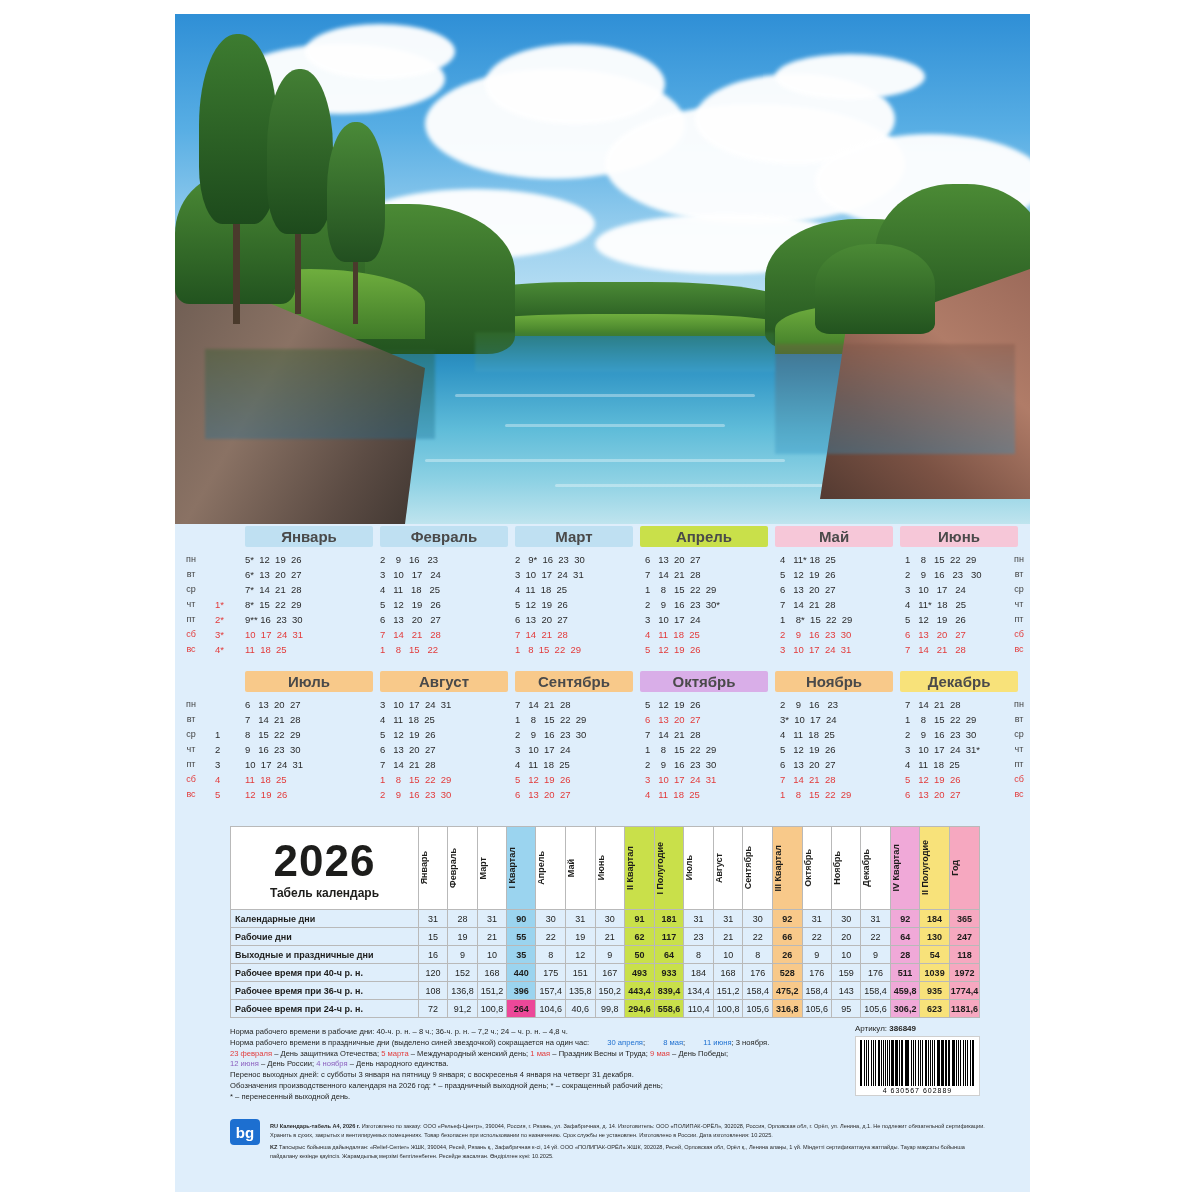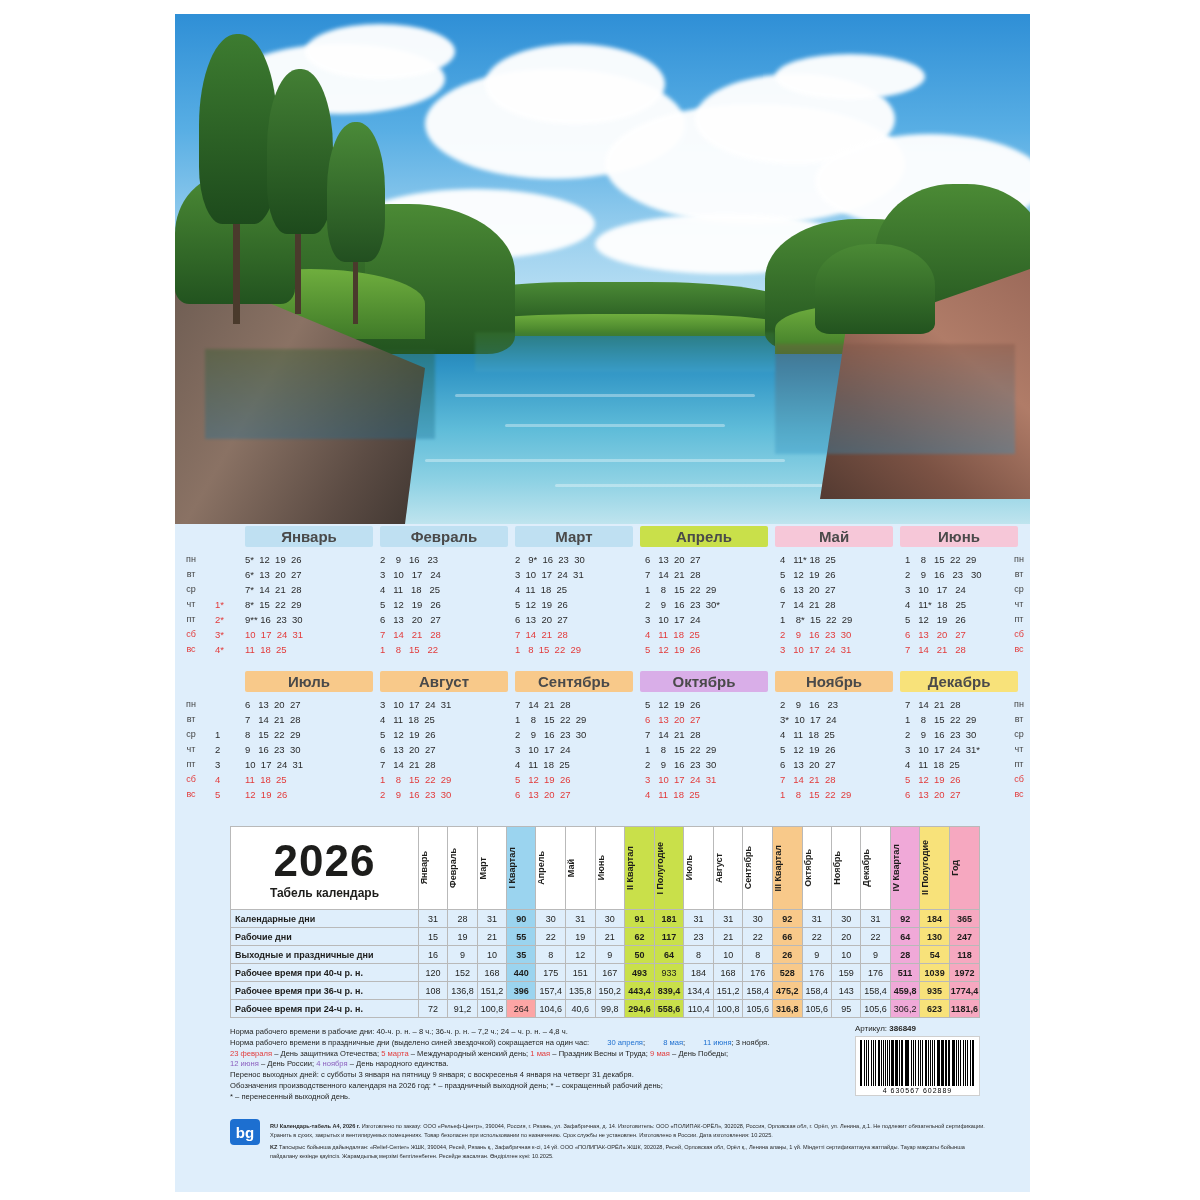--- a/index.html
+++ b/index.html
@@ -433,21 +433,21 @@
           <tr>
             <td class="rowname" style="height: 17px;">Рабочее время при 40-ч р. н.</td>
             <td class="num">120</td>
             <td class="num">152</td>
             <td class="num">168</td>
             <td class="num" style="background: rgb(155, 212, 239); font-weight: bold;">440</td>
             <td class="num">175</td>
             <td class="num">151</td>
             <td class="num">167</td>
             <td class="num" style="background: rgb(201, 224, 74); font-weight: bold;">493</td>
-            <td class="num" style="background: rgb(201, 224, 74); font-weight: normal;">933</td>
+            <td class="num" style="background: rgb(201, 224, 74); font-weight: bold;">933</td>
             <td class="num">184</td>
             <td class="num">168</td>
             <td class="num">176</td>
             <td class="num" style="background: rgb(248, 201, 138); font-weight: bold;">528</td>
             <td class="num">176</td>
             <td class="num">159</td>
             <td class="num">176</td>
             <td class="num" style="background: rgb(240, 169, 216); font-weight: bold;">511</td>
             <td class="num" style="background: rgb(248, 226, 122); font-weight: bold;">1039</td>
             <td class="num" style="background: rgb(246, 168, 192); font-weight: bold;">1972</td>
@@ -472,34 +472,34 @@
             <td class="num">158,4</td>
             <td class="num" style="background: rgb(240, 169, 216); font-weight: bold;">459,8</td>
             <td class="num" style="background: rgb(248, 226, 122); font-weight: bold;">935</td>
             <td class="num" style="background: rgb(246, 168, 192); font-weight: bold;">1774,4</td>
           </tr>
           <tr>
             <td class="rowname" style="height: 17px;">Рабочее время при 24-ч р. н.</td>
             <td class="num">72</td>
             <td class="num">91,2</td>
             <td class="num">100,8</td>
-            <td class="num" style="background: #fca5a5; font-weight: normal;">264</td>
+            <td class="num" style="background: #ec4899; font-weight: bold;">264</td>
             <td class="num">104,6</td>
             <td class="num">40,6</td>
             <td class="num">99,8</td>
             <td class="num" style="background: rgb(201, 224, 74); font-weight: bold;">294,6</td>
             <td class="num" style="background: rgb(201, 224, 74); font-weight: bold;">558,6</td>
             <td class="num">110,4</td>
             <td class="num">100,8</td>
             <td class="num">105,6</td>
             <td class="num" style="background: rgb(248, 201, 138); font-weight: bold;">316,8</td>
             <td class="num">105,6</td>
             <td class="num">95</td>
             <td class="num">105,6</td>
-            <td class="num" style="background: rgb(240, 169, 216); font-weight: normal;">306,2</td>
+            <td class="num" style="background: rgb(240, 169, 216); font-weight: bold;">306,2</td>
             <td class="num" style="background: rgb(248, 226, 122); font-weight: bold;">623</td>
             <td class="num" style="background: rgb(246, 168, 192); font-weight: bold;">1181,6</td>
           </tr>
         </tbody>
     </table>
   </div>
 
   <div class="notes">
     <div>Норма рабочего времени в рабочие дни: 40-ч. р. н. – 8 ч.; 36-ч. р. н. – 7,2 ч.; 24 – ч. р. н. – 4,8 ч.</div>
     <div>Норма рабочего времени в праздничные дни (выделено синей звездочкой) сокращается на один час: <span class="b">30 апреля</span>; <span class="b">8 мая</span>; <span class="b">11 июня</span>; 3 ноября.</div>

